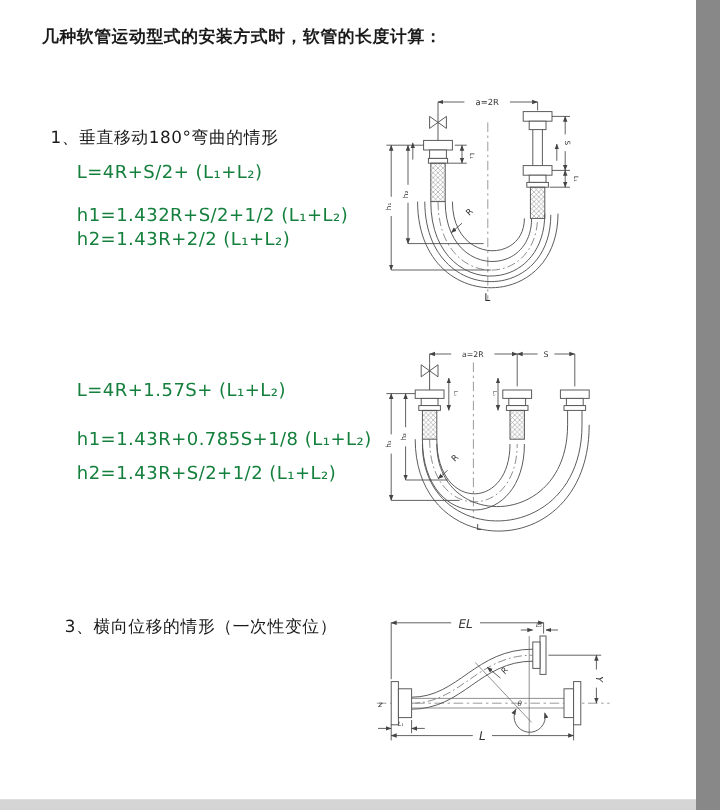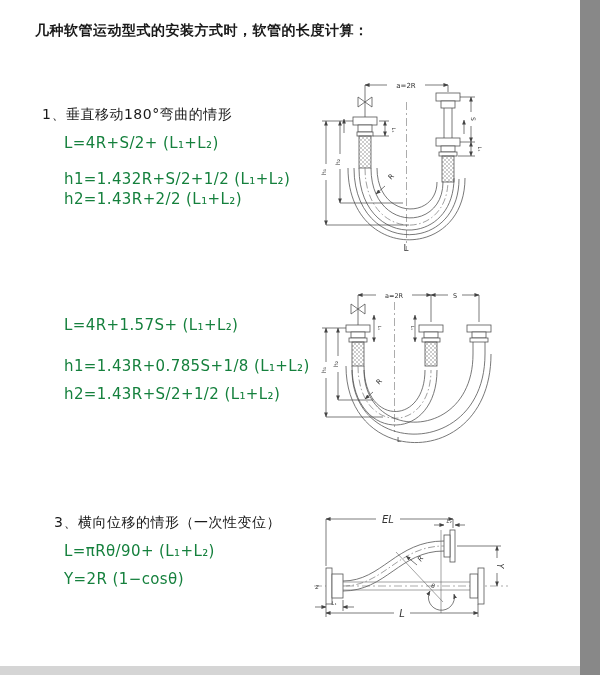--- a/index.html
+++ b/index.html
@@ -235,22 +235,20 @@
 
       <g>
         <text class="lbl" x="66" y="103" font-size="7" transform="rotate(-45,66,103)">R</text>
         <line class="dim" x1="60" y1="110" x2="52" y2="117" marker-end="url(#d2ae)"></line>
       </g>
       <text class="lbl" x="86" y="160" font-size="7" text-anchor="middle">L</text>
     </svg>
   </div>
 
   <div class="sec-heading" style="left:42px;top:514px;margin-left:12px;">3、横向位移的情形（一次性变位）</div>
-  <div class="formula" style="left:64px;top:542px;">L=πRθ/90+ (L₁+L₂)</div>
-  <div class="formula" style="left:64px;top:570px;">Y=2R (1−cosθ)</div>
 
   <div class="diagram" style="left:296px;top:500px;font-style:italic;">
     <svg width="300" height="140" viewBox="0 0 300 140">
       <defs>
         <marker id="d3ae" orient="auto" markerWidth="7" markerHeight="7" refX="6.5" refY="3.5">
             <path d="M0,0.8 L7,3.5 L0,6.2 Z" fill="#444"></path>
           </marker>
         <marker id="d3as" orient="auto-start-reverse" markerWidth="7" markerHeight="7" refX="6.5" refY="3.5">
             <path d="M0,0.8 L7,3.5 L0,6.2 Z" fill="#444"></path>
           </marker>

